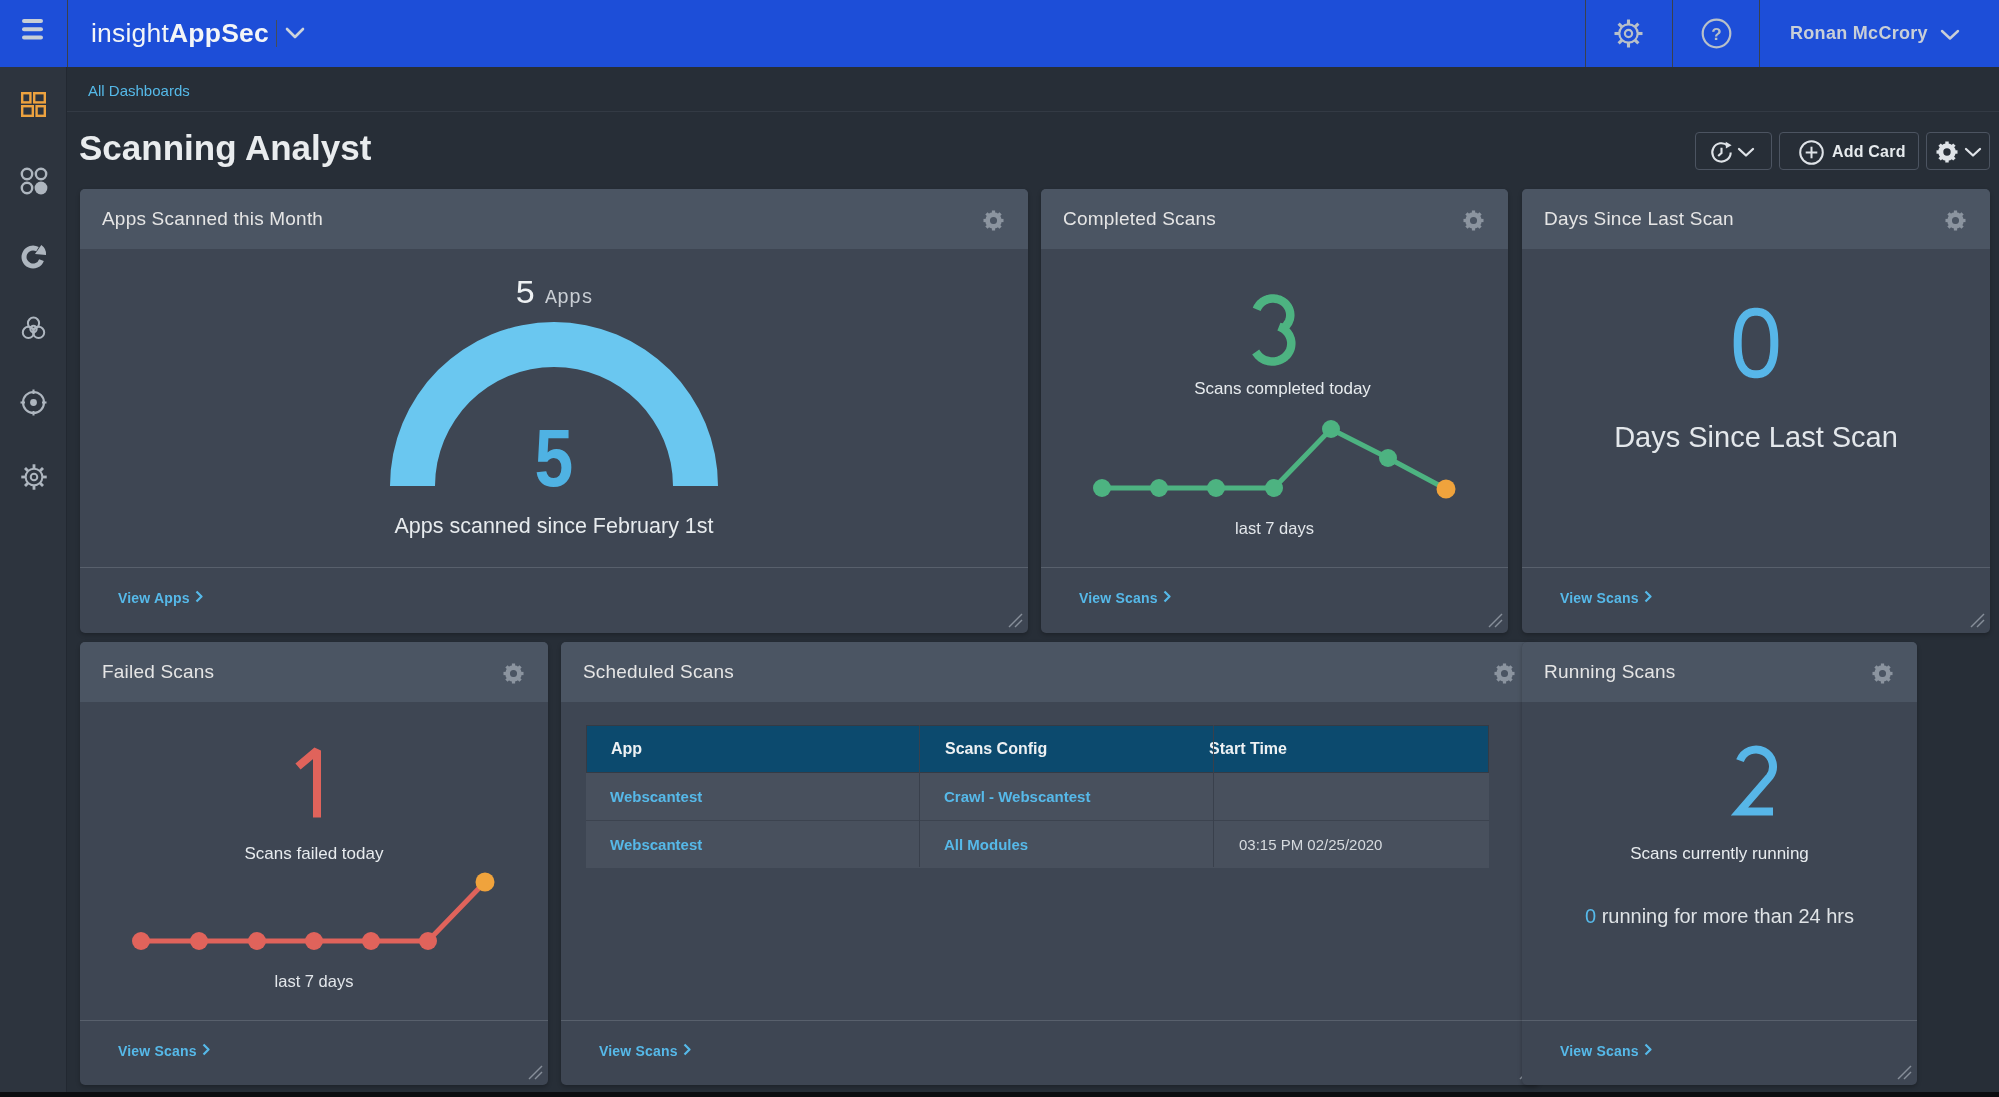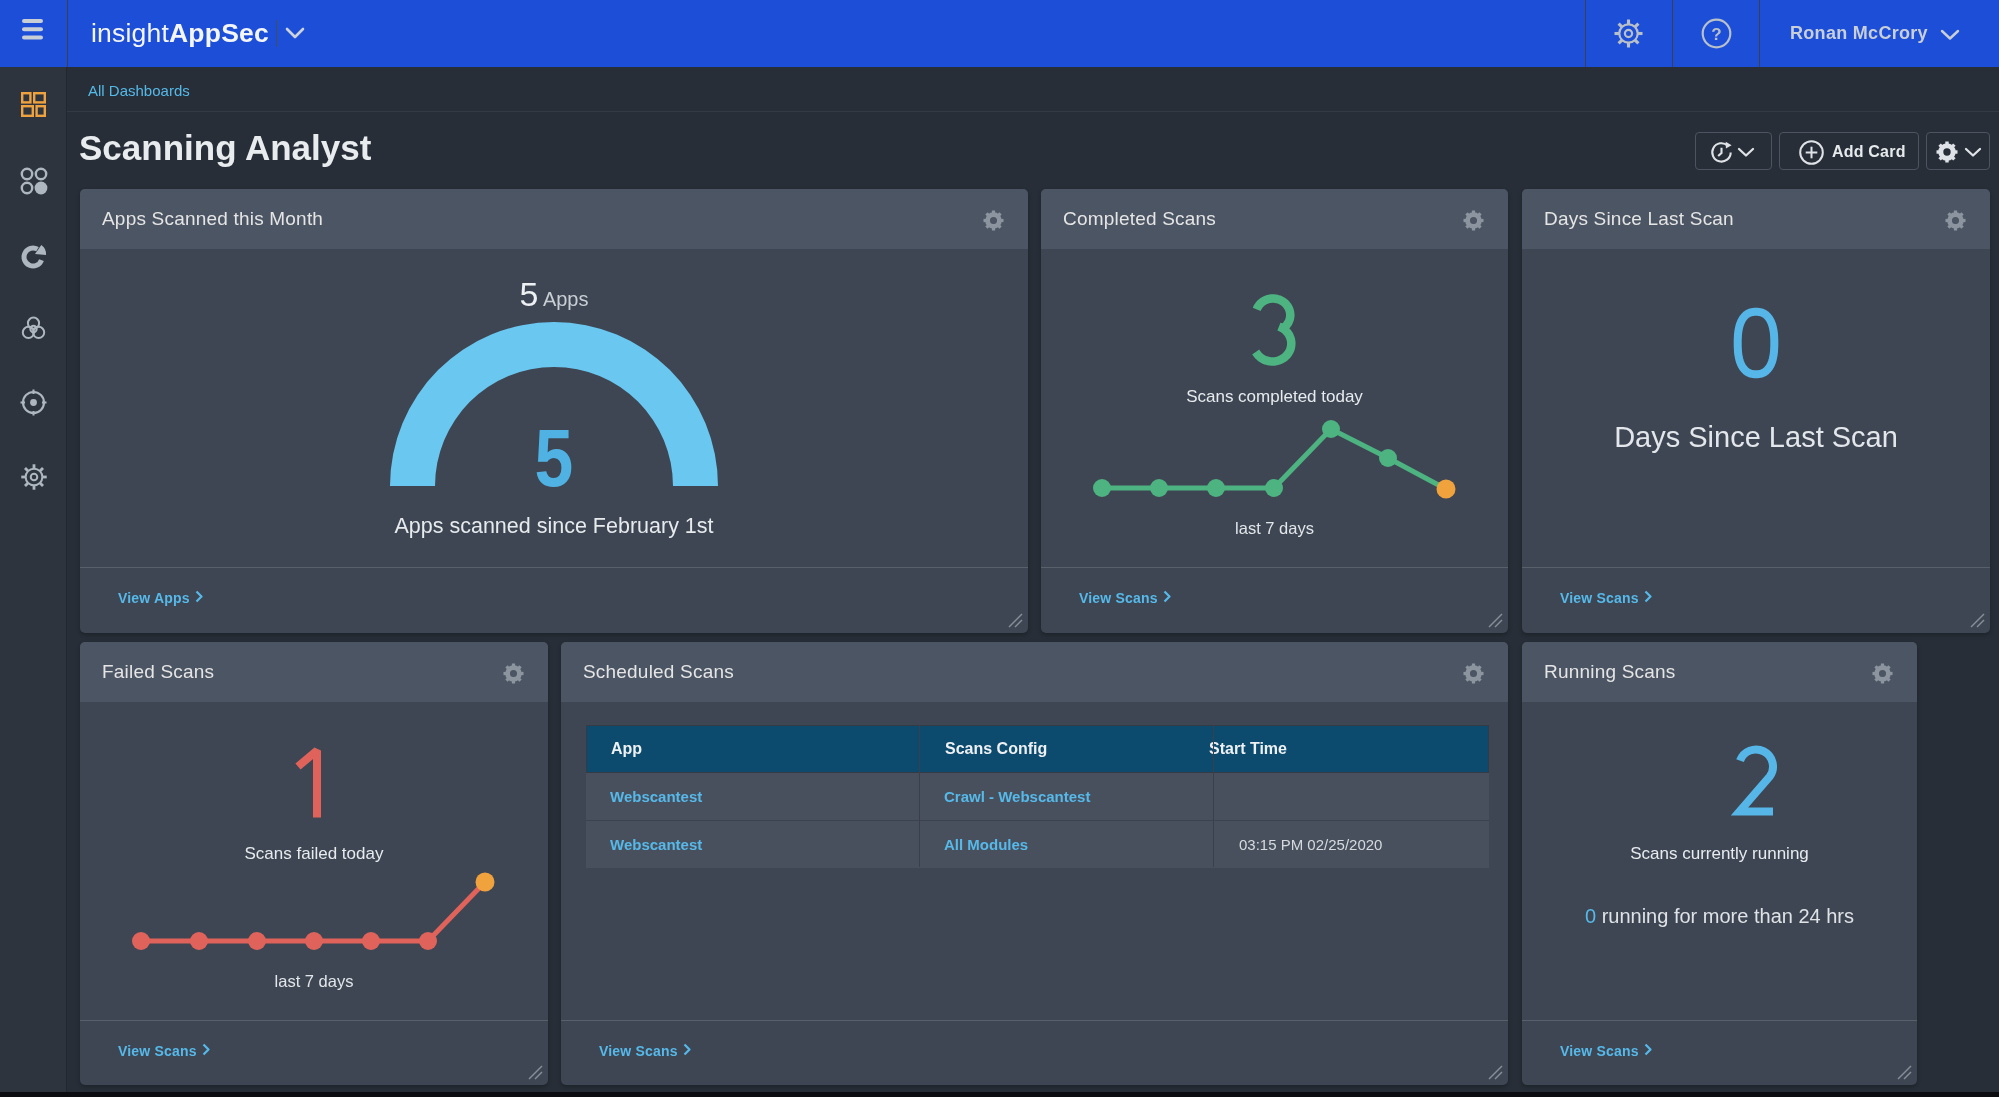--- a/index.html
+++ b/index.html
@@ -192,21 +192,21 @@
             <line x1="18" y1="11" x2="21.5" y2="11"></line>
             <line x1="3.6" y1="3.6" x2="6" y2="6"></line>
             <line x1="16" y1="16" x2="18.4" y2="18.4"></line>
             <line x1="18.4" y1="3.6" x2="16" y2="6"></line>
             <line x1="6" y1="16" x2="3.6" y2="18.4"></line>
           </g>
         </g>
         <circle cx="11" cy="11" r="3" fill="#4b5563"></circle>
       </svg>
   </div>
-  <div class="ctr" style="top:90px;height:30px;line-height:30px;"><span style="font-size:34px;color:#eef1f3;">5</span> <span style="font-size:20px;color:#c9ced4;">Apps</span></div>
+  <div class="ctr" style="top:90px;height:30px;line-height:30px;font-family:Liberation Mono, monospace;"><span style="font-size:34px;color:#eef1f3;">5</span> <span style="font-size:20px;color:#c9ced4;">Apps</span></div>
   <svg class="abs" style="left:310px;top:133px;" width="328" height="165" viewBox="0 0 328 165">
     <path d="M 0,164 A 164 164 0 0 1 328,164 L 283,164 A 119 119 0 0 0 45,164 Z" fill="#6ac7f0"></path>
   </svg>
   <div class="ctr" style="top:228px;font-size:82px;font-weight:700;color:#4fb2e3;line-height:82px;transform:scaleX(0.85);">5</div>
   <div class="ctr" style="top:324px;font-size:21.5px;color:#e7ebee;line-height:26px;">Apps scanned since February 1st</div>
   <div class="cfootline" style="top:378px;"></div>
   <div class="flink" style="top:401px;">View Apps<svg style="margin-left:5px;" width="8" height="13" viewBox="0 0 8 13">
         <polyline points="1.5,1.5 6.5,6.5 1.5,11.5" fill="none" stroke="#56b9e9" stroke-width="2.2" stroke-linejoin="round"></polyline>
       </svg></div>
   <svg class="rsz" width="17" height="17">
@@ -233,21 +233,21 @@
             <line x1="18.4" y1="3.6" x2="16" y2="6"></line>
             <line x1="6" y1="16" x2="3.6" y2="18.4"></line>
           </g>
         </g>
         <circle cx="11" cy="11" r="3" fill="#4b5563"></circle>
       </svg>
   </div>
   <svg class="abs" style="left:203px;top:99px;" width="60" height="84" viewBox="-30 -42 60 84">
     <path d="M -17.3,-20.6 L -16.6,-22.2 L -15.7,-23.7 L -14.7,-25.2 L -13.5,-26.5 L -12.2,-27.6 L -10.7,-28.7 L -9.2,-29.6 L -7.5,-30.3 L -5.8,-30.9 L -4.1,-31.2 L -2.3,-31.5 L -0.4,-31.5 L 1.4,-31.3 L 3.1,-31.0 L 4.9,-30.5 L 6.5,-29.8 L 8.1,-29.0 L 9.6,-28.0 L 11.0,-26.9 L 12.2,-25.6 L 13.3,-24.2 L 14.2,-22.7 L 15.0,-21.2 L 15.6,-19.5 L 16.0,-17.9 L 16.2,-16.2 L 16.3,-14.4 L 16.1,-12.7 L 15.8,-11.0 L 15.2,-9.4 L 14.5,-7.8 L 13.6,-6.3 L 12.6,-4.8 L 11.4,-3.5 L 10.1,-2.4 M 4.9,-3.4 L 6.7,-2.7 L 8.4,-1.8 L 10.1,-0.7 L 11.6,0.6 L 12.9,1.9 L 14.1,3.4 L 15.1,5.0 L 15.9,6.8 L 16.6,8.5 L 17.0,10.4 L 17.3,12.2 L 17.3,14.1 L 17.1,16.0 L 16.8,17.9 L 16.2,19.7 L 15.4,21.4 L 14.5,23.0 L 13.3,24.6 L 12.0,26.0 L 10.6,27.3 L 9.0,28.4 L 7.3,29.4 L 5.5,30.2 L 3.6,30.8 L 1.7,31.2 L -0.3,31.5 L -2.2,31.5 L -4.2,31.3 L -6.1,31.0 L -8.0,30.4 L -9.9,29.7 L -11.6,28.8 L -13.2,27.7 L -14.7,26.4 L -16.1,25.1 L -17.2,23.6 L -18.3,22.0" fill="none" stroke="#4db381" stroke-width="8.5" stroke-linejoin="round" stroke-linecap="butt"></path>
   </svg>
-  <div class="ctr cap18" style="top:197px;line-height:22px;">Scans completed today</div>
+  <div class="ctr cap18" style="top:189px;line-height:22px;padding-left:8px;">Scans completed today</div>
   <svg class="abs" style="left:0;top:0;" width="467" height="380">
     <polyline points="61,299 118,299 175,299 233,299 290,240 347,269 405,300" fill="none" stroke="#4db381" stroke-width="5"></polyline>
     <circle cx="61" cy="299" r="9" fill="#4db381"></circle>
       <circle cx="118" cy="299" r="9" fill="#4db381"></circle>
       <circle cx="175" cy="299" r="9" fill="#4db381"></circle>
       <circle cx="233" cy="299" r="9" fill="#4db381"></circle>
       <circle cx="290" cy="240" r="9" fill="#4db381"></circle>
       <circle cx="347" cy="269" r="9" fill="#4db381"></circle>
       <circle cx="405" cy="300" r="9.5" fill="#f0a33c"></circle>
   </svg>
@@ -340,21 +340,21 @@
         <polyline points="1.5,1.5 6.5,6.5 1.5,11.5" fill="none" stroke="#56b9e9" stroke-width="2.2" stroke-linejoin="round"></polyline>
       </svg></div>
   <svg class="rsz" width="17" height="17">
       <g stroke="#99a1ab" stroke-width="1.4" opacity="0.8">
         <line x1="3" y1="16" x2="16" y2="3"></line>
         <line x1="9" y1="16" x2="16" y2="9"></line>
       </g>
     </svg>
 </div>
 
-<div class="card" style="left:561px;top:642px;width:947px;height:443px;">
+<div class="card" style="left:561px;top:642px;width:947px;height:443px;padding-left:31px;">
   <div class="chead">
       <div class="t">Scheduled Scans</div>
     <svg class="abs" style="right:24px;top:21px;" width="21" height="21" viewBox="0 0 22 22">
         <g fill="none" stroke="#8b949f">
           <circle cx="11" cy="11" r="6.2" stroke-width="5"></circle>
           <g stroke-width="3.4">
             <line x1="11" y1="0.5" x2="11" y2="4"></line>
             <line x1="11" y1="18" x2="11" y2="21.5"></line>
             <line x1="0.5" y1="11" x2="4" y2="11"></line>
             <line x1="18" y1="11" x2="21.5" y2="11"></line>

